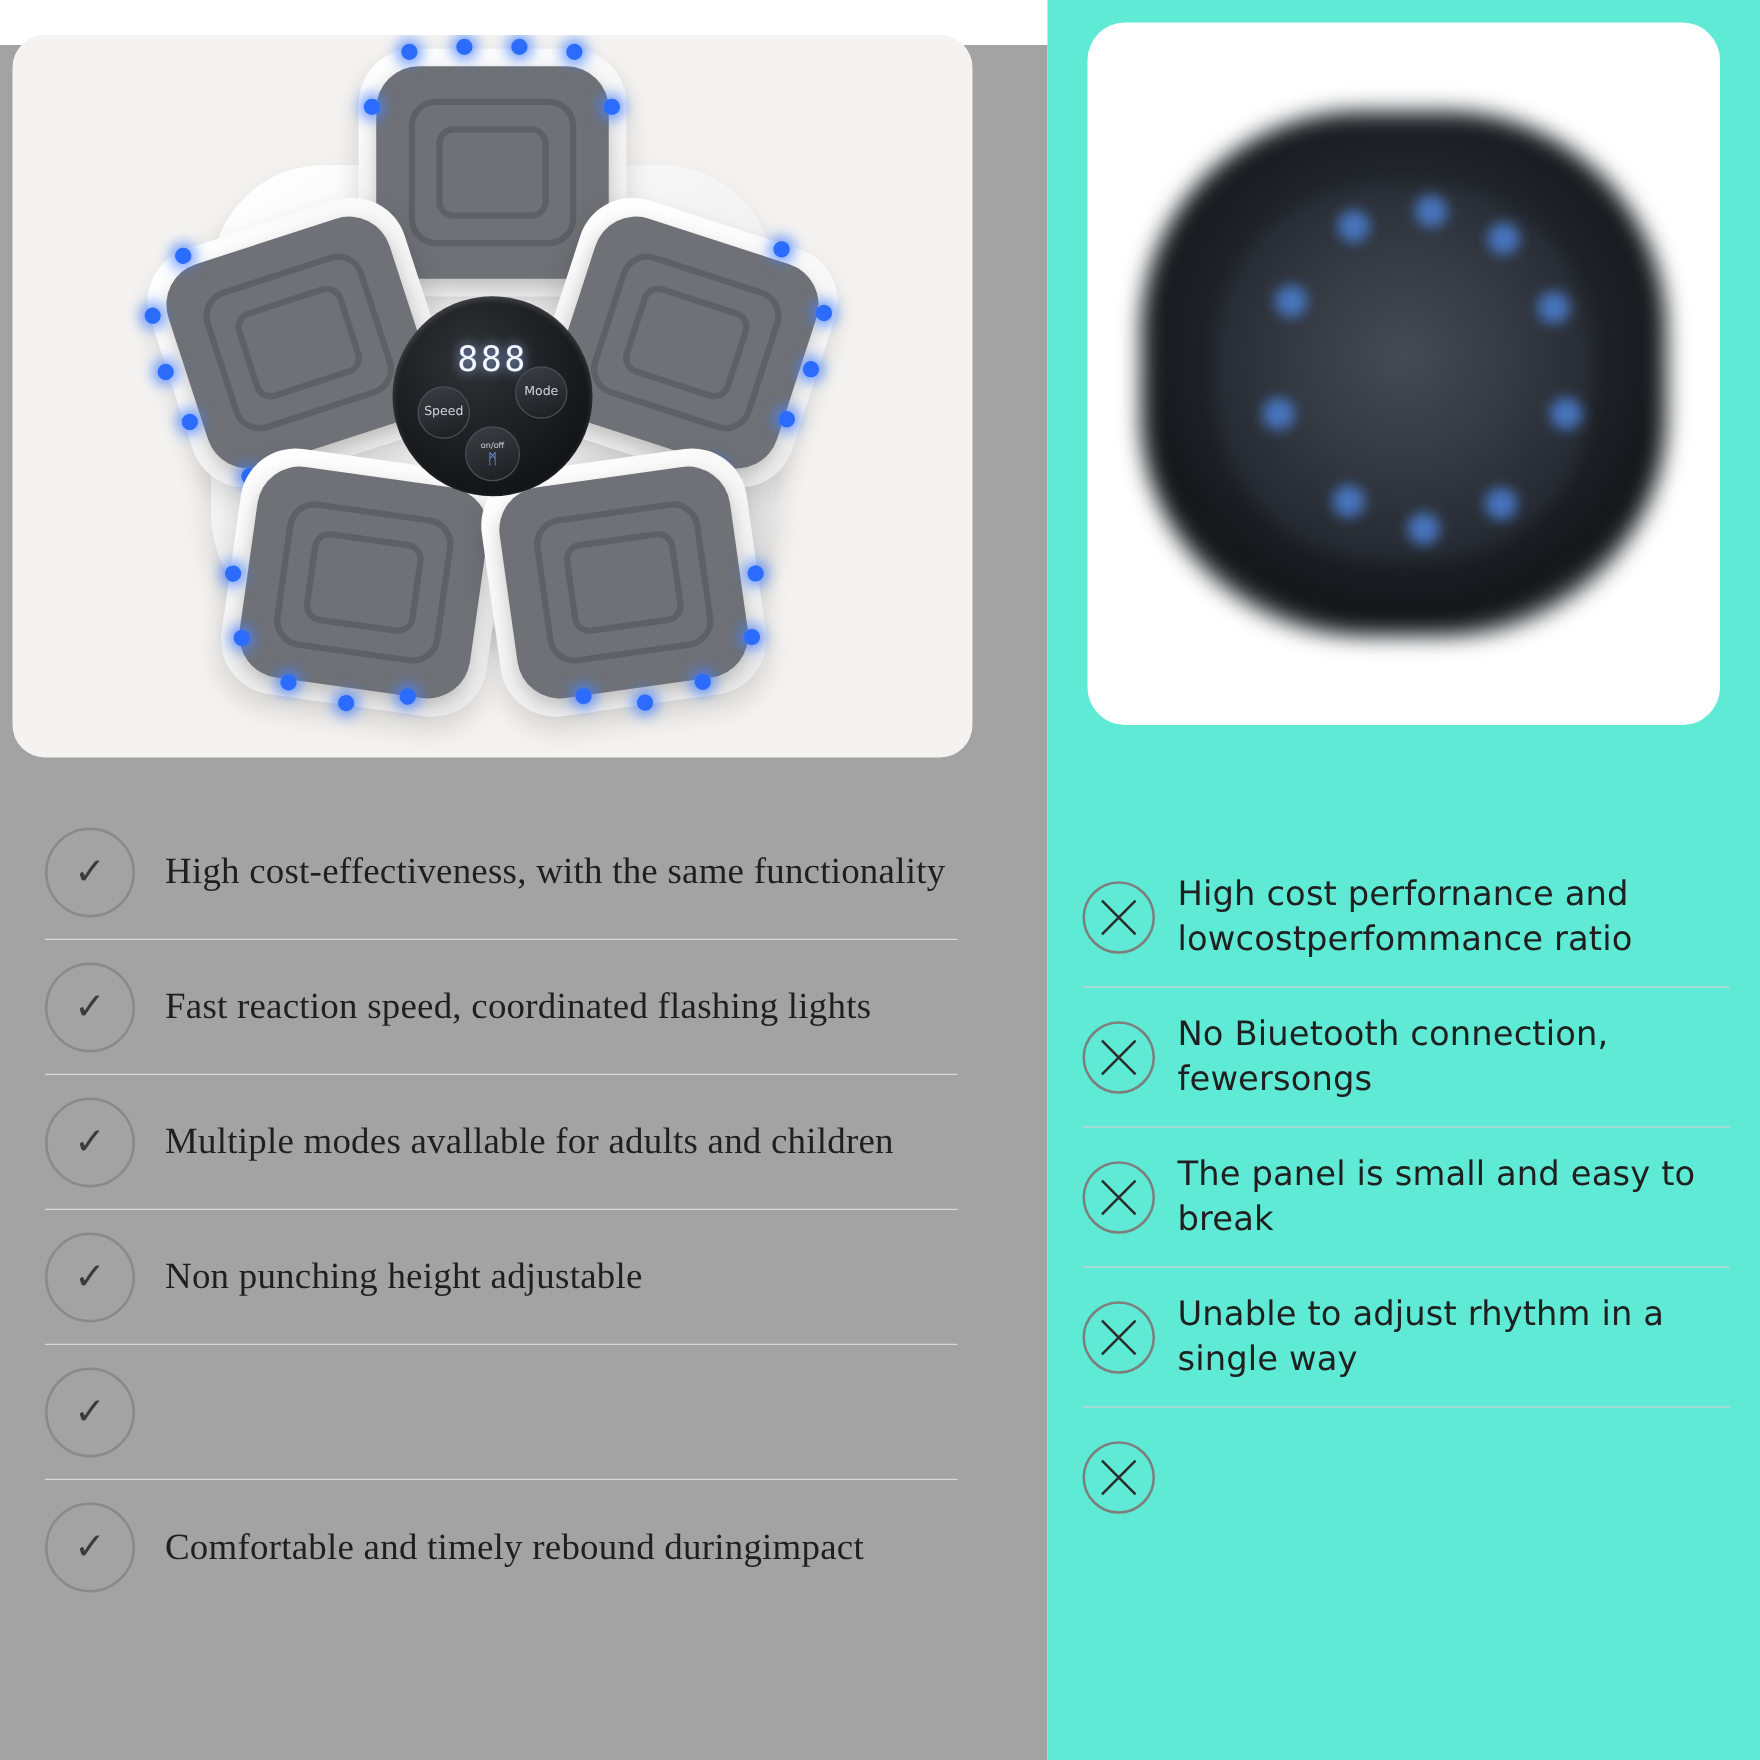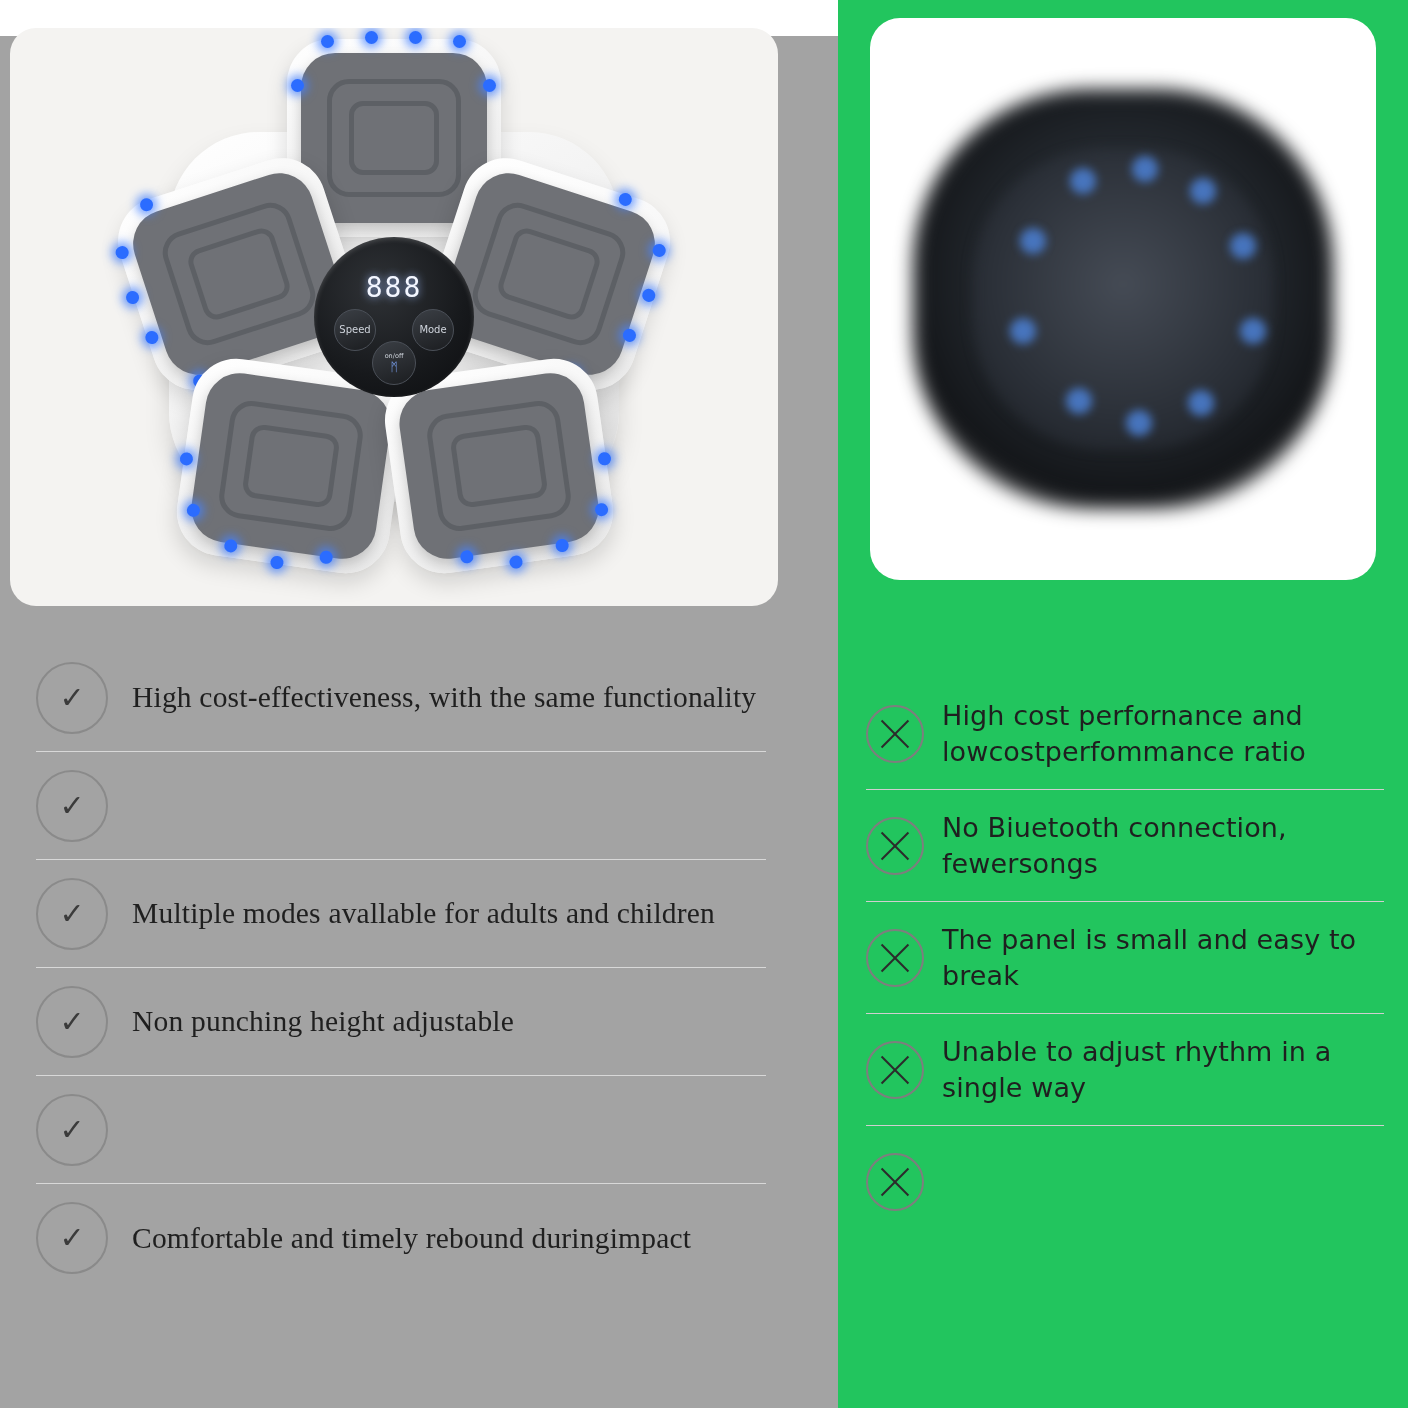--- a/index.html
+++ b/index.html
@@ -74,21 +74,21 @@
     border-radius: 50%;
     background: linear-gradient(160deg,#3b3f45,#1b1d20);
     border: 1px solid #4b5058;
     color: #cfd4dc;
     font-size: 10px;
     display: flex; align-items: center; justify-content: center;
     text-align: center;
     line-height: 1.05;
   }
   .btn-speed { left: 20px; top: 72px; }
-  .btn-mode  { right: 20px; top: 72px; }
+  .btn-mode  { right: 20px; top: 56px; }
   .btn-power { left: 50%; top: 104px; transform: translateX(-50%); width: 44px; height: 44px; font-size: 6.5px; flex-direction: column; }
   .bt-glyph { font-size: 12px; color: #7fa9ff; margin-top: 1px; }
 
   .pad {
     position: absolute;
     width: 186px; height: 170px;
     background: #6f7176;
     border-radius: 34px;
     box-shadow: 0 6px 14px rgba(0,0,0,.2);
   }
@@ -158,21 +158,21 @@
     color: #1f1f1f;
     line-height: 1.3;
     letter-spacing: .2px;
     font-family: Liberation Serif, serif;
   }
 
   
   .col-right {
     width: 570px;
     height: 1408px;
-    background: #22c55e;
+    background: #5eead4;
     position: relative;
   }
   .right-image-card {
     position: absolute;
     left: 32px; top: 18px;
     width: 506px; height: 562px;
     background: #ffffff;
     border-radius: 30px;
     overflow: hidden;
   }
@@ -314,20 +314,21 @@
 
     <div class="features">
 
       <div class="feat-row">
         <div class="check-ic">✓</div>
         <div class="feat-text">High cost-effectiveness, with the same functionality</div>
       </div>
 
       <div class="feat-row">
         <div class="check-ic">✓</div>
+        <div class="feat-text">Fast reaction speed, coordinated flashing lights</div>
       </div>
 
       <div class="feat-row">
         <div class="check-ic">✓</div>
         <div class="feat-text">Multiple modes avallable for adults and children</div>
       </div>
 
       <div class="feat-row">
         <div class="check-ic">✓</div>
         <div class="feat-text">Non punching height adjustable</div>

